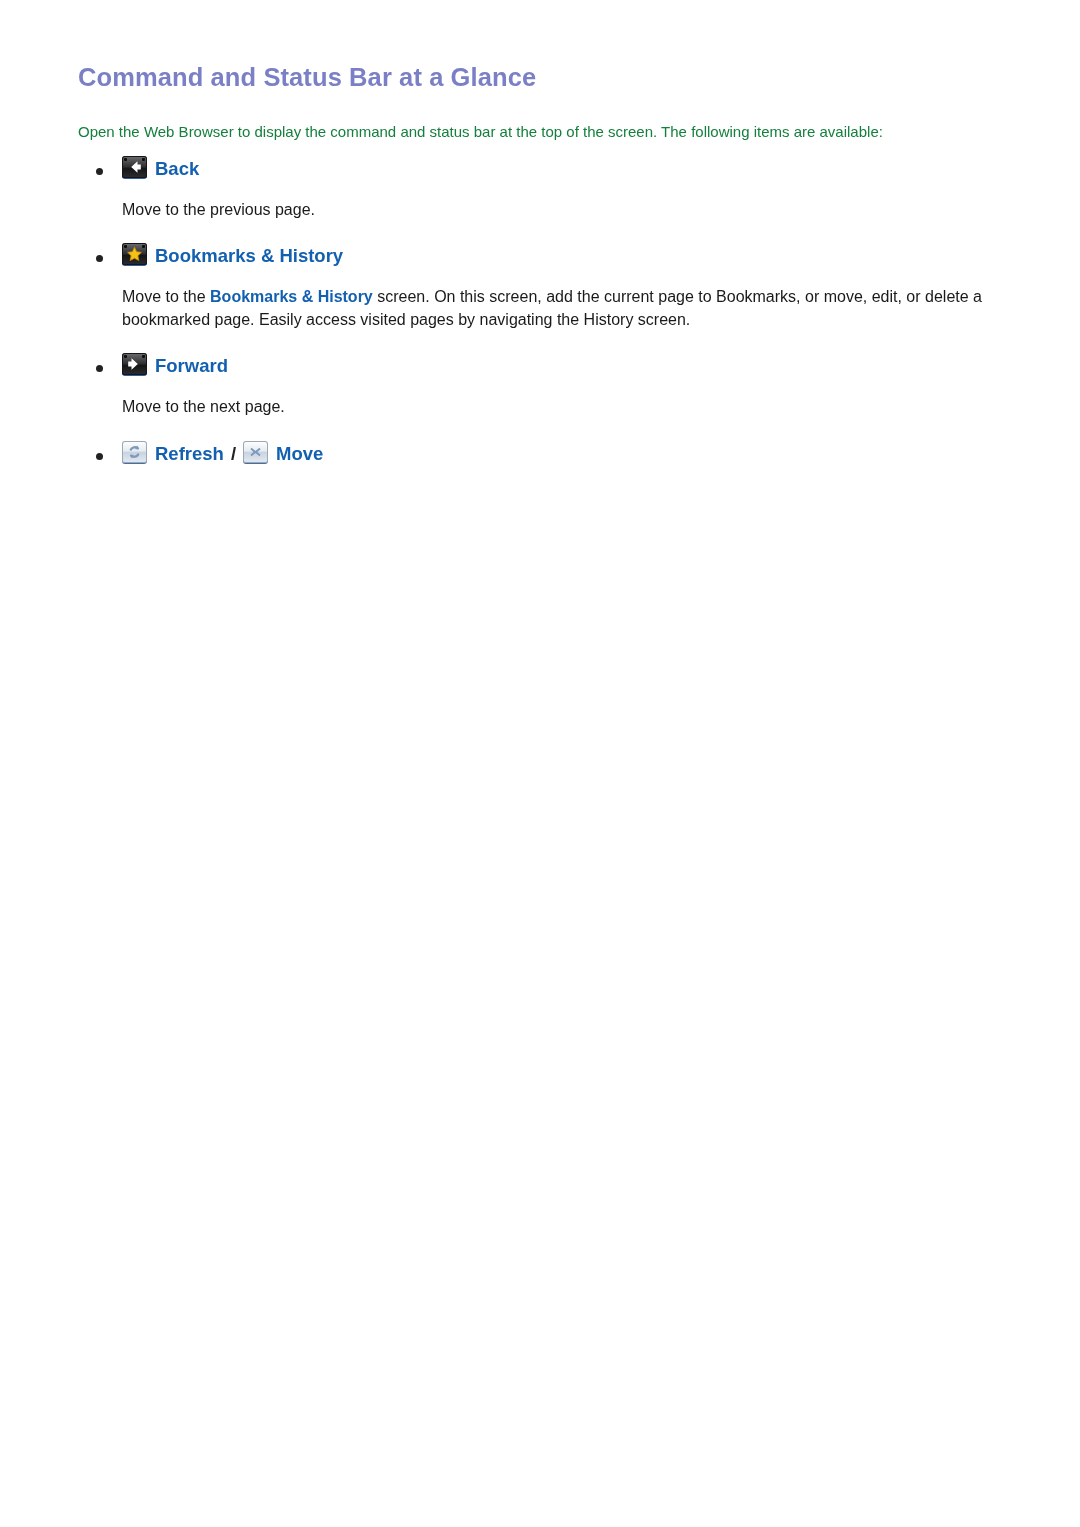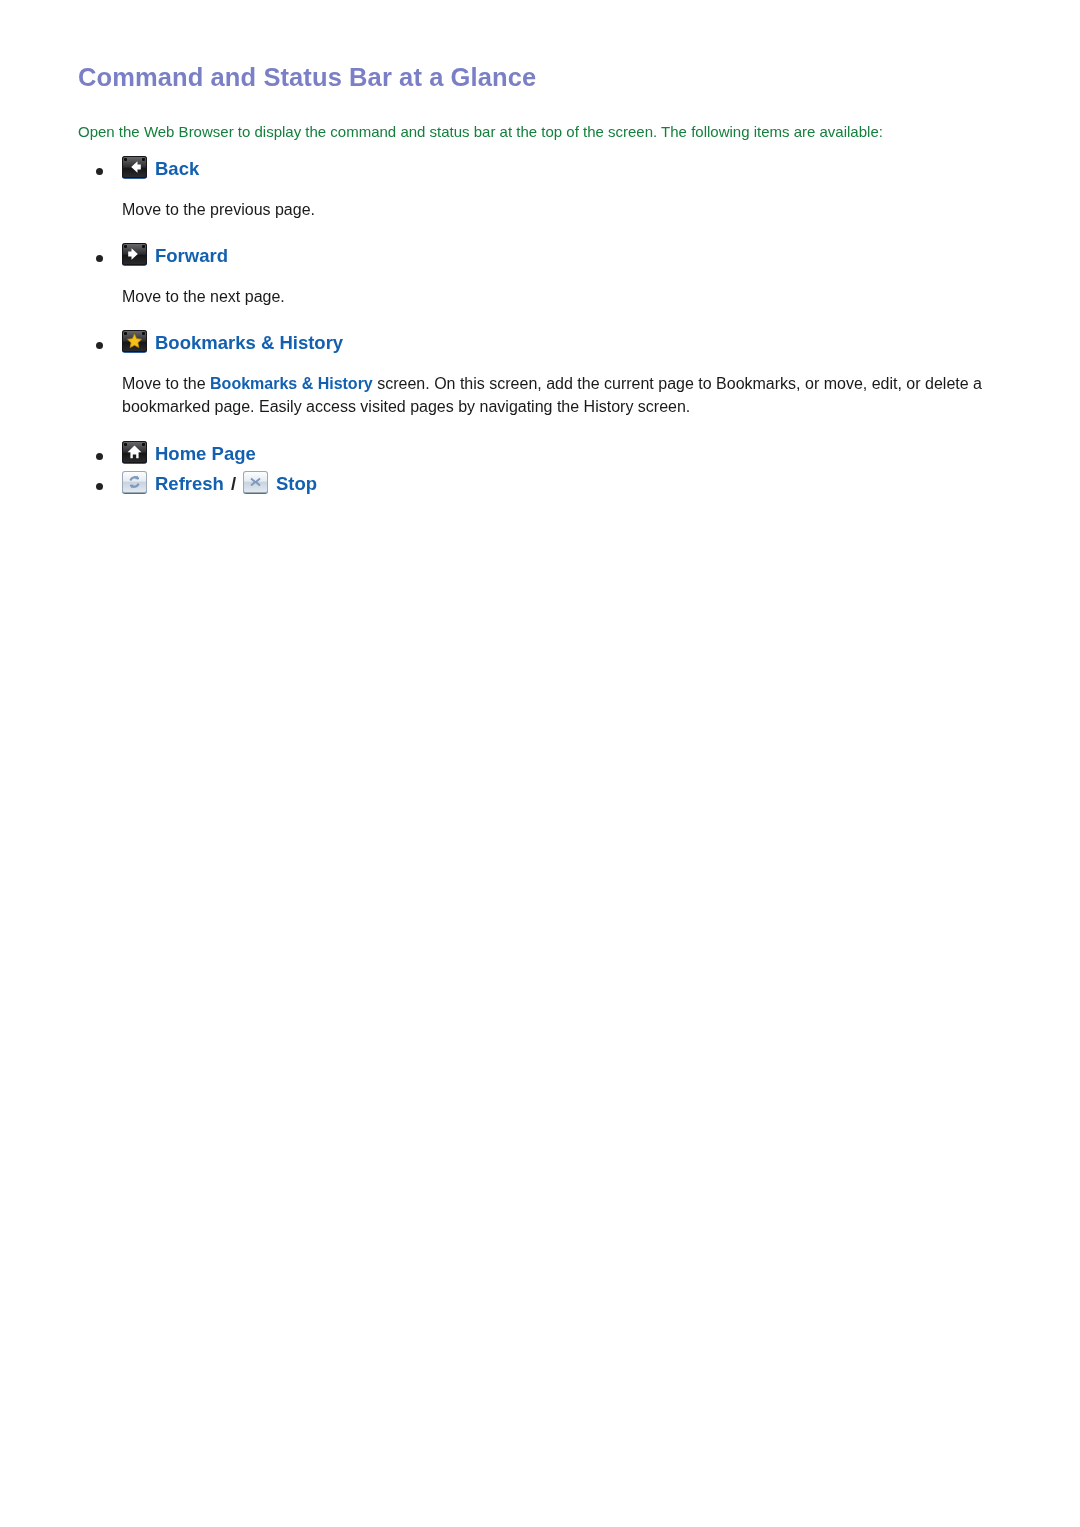--- a/index.html
+++ b/index.html
@@ -180,72 +180,63 @@
           <span class="item-label">Back</span>
         </div>
         <p class="item-desc">Move to the previous page.</p>
       </li>
 
       <li class="item">
         <div class="item-head">
           <span class="bullet"></span>
           <span class="icon dark">
             <svg viewBox="0 0 25 22" aria-hidden="true">
-              <path d="M9.5 5.2 L15.8 11 L9.5 16.8 L9.5 13.4 L6.2 13.4 L6.2 8.6 L9.5 8.6 Z" fill="#ffffff"></path>
-            </svg>
-          </span>
-          <span class="item-label">Forward</span>
-        </div>
-        <p class="item-desc">Move to the next page.</p>
-      </li>
-
-      <li class="item">
-        <div class="item-head">
-          <span class="bullet"></span>
-          <span class="icon dark">
-            <svg viewBox="0 0 25 22" aria-hidden="true">
               <path d="M12.5 4.2 L14.6 8.7 L19.4 9.3 L15.9 12.7 L16.8 17.5 L12.5 15.2 L8.2 17.5 L9.1 12.7 L5.6 9.3 L10.4 8.7 Z" fill="#f5c117" stroke="#c98f08" stroke-width="0.8"></path>
             </svg>
           </span>
           <span class="item-label">Bookmarks &amp; History</span>
         </div>
         <p class="item-desc">
           <span>Move to the </span><span class="hl">Bookmarks &amp; History</span><span> screen. On this screen, add the current page to Bookmarks, or move, edit, or delete a bookmarked page. Easily access visited pages by navigating the History screen.</span>
         </p>
       </li>
 
       <li class="item">
         <div class="item-head">
           <span class="bullet"></span>
           <span class="icon dark">
             <svg viewBox="0 0 25 22" aria-hidden="true">
-              <path d="M12.5 4.6 L19.4 11.2 L16.6 11.2 L16.6 17.2 L14.2 17.2 L14.2 13.4 L10.8 13.4 L10.8 17.2 L8.4 17.2 L8.4 11.2 L5.6 11.2 Z" fill="#ffffff"></path>
-            </svg>
-          </span>
-          <span class="item-label">Home Page</span>
-        </div>
+              <path d="M9.5 5.2 L15.8 11 L9.5 16.8 L9.5 13.4 L6.2 13.4 L6.2 8.6 L9.5 8.6 Z" fill="#ffffff"></path>
+            </svg>
+          </span>
+          <span class="item-label">Forward</span>
+        </div>
+        <p class="item-desc">Move to the next page.</p>
+      </li>
+
+      <li class="item">
       </li>
 
 
       <li class="item">
         <div class="item-head">
           <span class="bullet"></span>
           <span class="icon light">
             <svg viewBox="0 0 25 22" aria-hidden="true">
               <path d="M15.8 7.4 a4.6 4.6 0 0 0 -7.0 1.2 M9.2 14.6 a4.6 4.6 0 0 0 7.0 -1.2" fill="none" stroke="#7d99bb" stroke-width="2.3" stroke-linecap="round"></path>
               <path d="M15.2 4.6 L17.2 8.0 L13.3 8.2 Z" fill="#7d99bb"></path>
               <path d="M9.8 17.4 L7.8 14.0 L11.7 13.8 Z" fill="#7d99bb"></path>
             </svg>
           </span>
           <span class="item-label">Refresh</span>
           <span class="sep">/</span>
           <span class="icon light">
             <svg viewBox="0 0 25 22" aria-hidden="true">
               <path d="M8.6 6.8 L12.5 10.0 L16.4 6.8 L17.6 8.2 L14.4 11.0 L17.6 13.8 L16.4 15.2 L12.5 12.0 L8.6 15.2 L7.4 13.8 L10.6 11.0 L7.4 8.2 Z" fill="#7d99bb"></path>
             </svg>
           </span>
-          <span class="item-label">Stop</span>
+          <span class="item-label">Move</span>
         </div>
       </li>
 
     </ul>
   </div>
 </div>
 
 </body></html>

